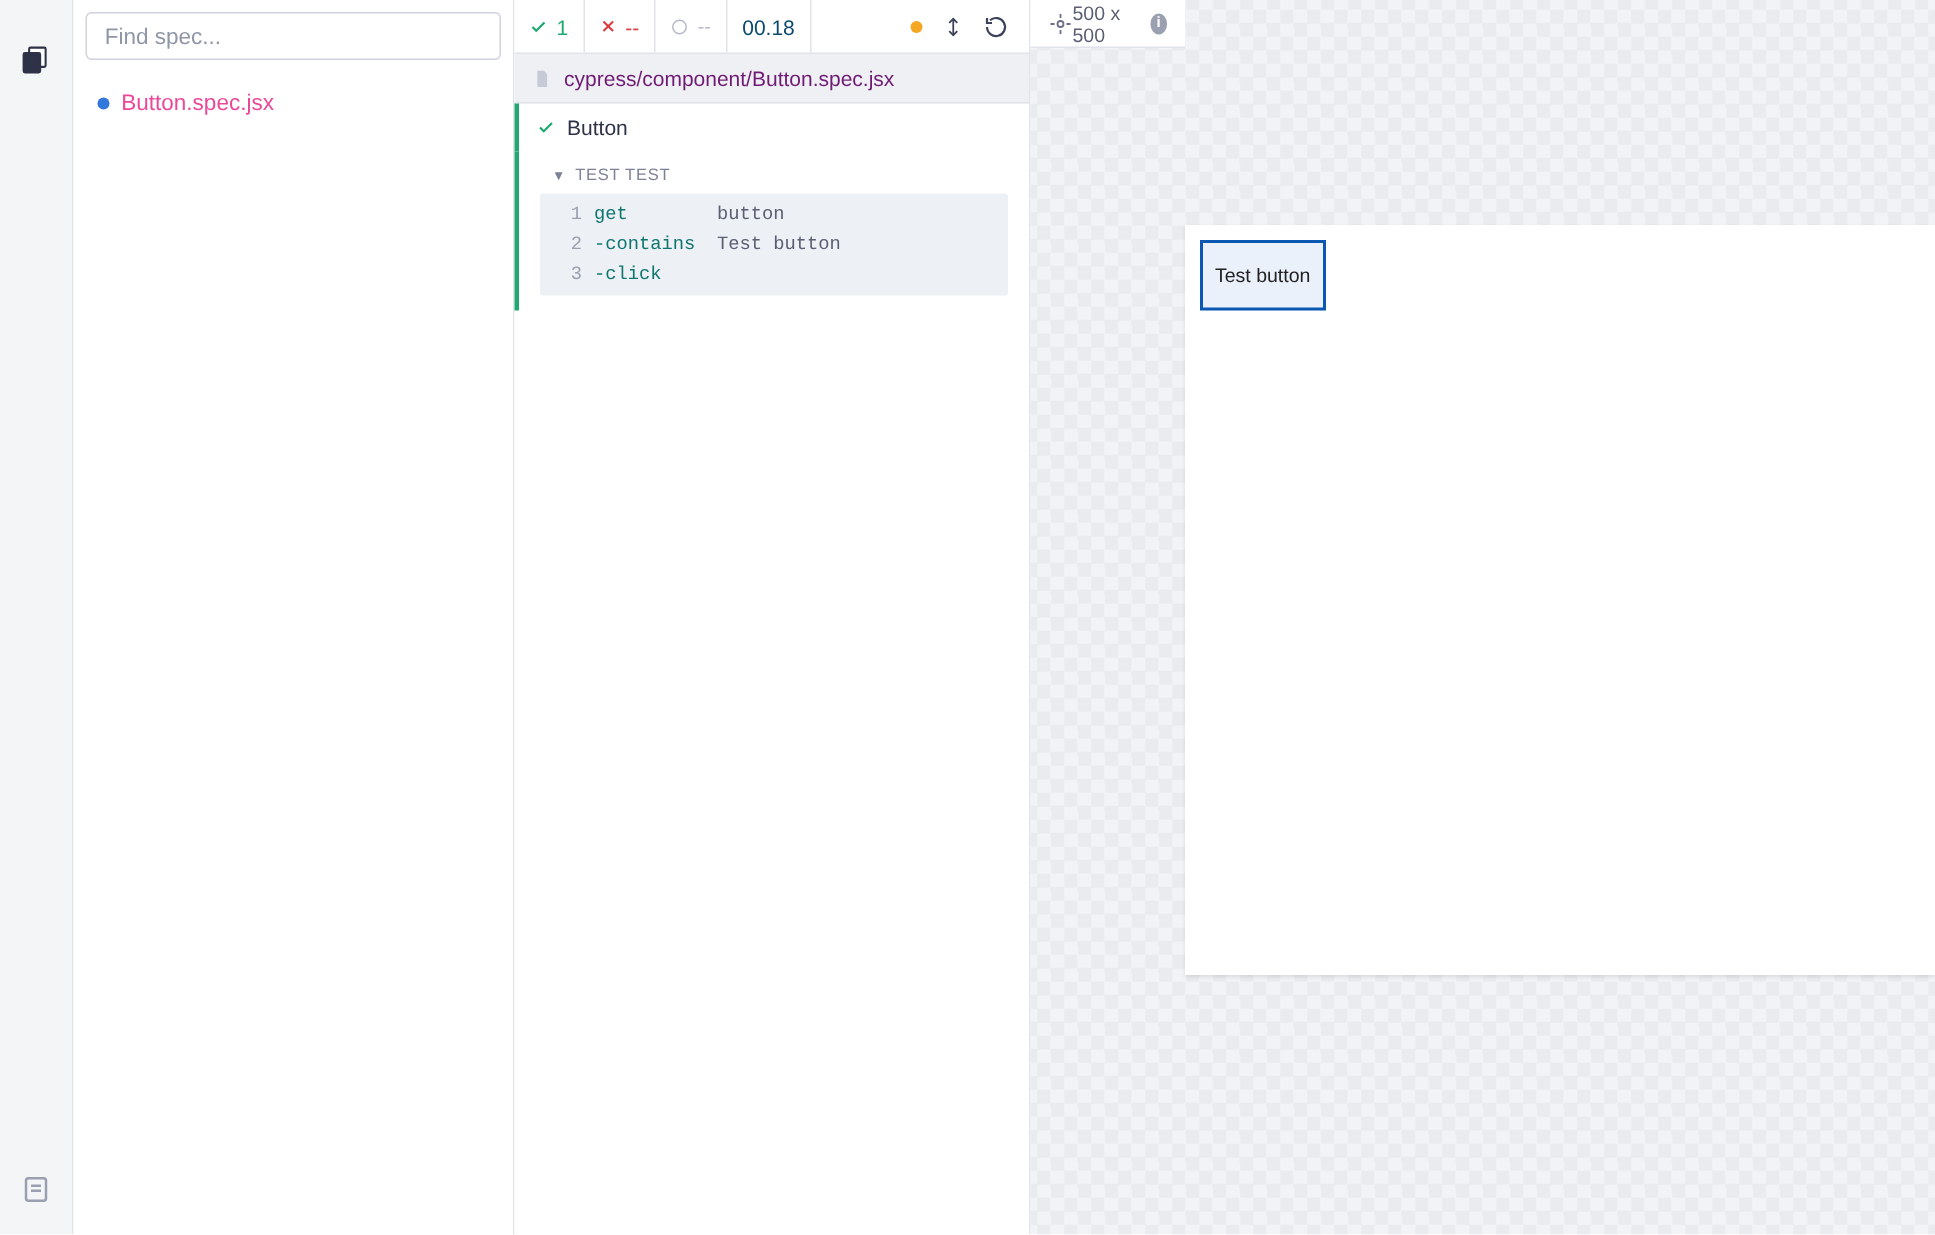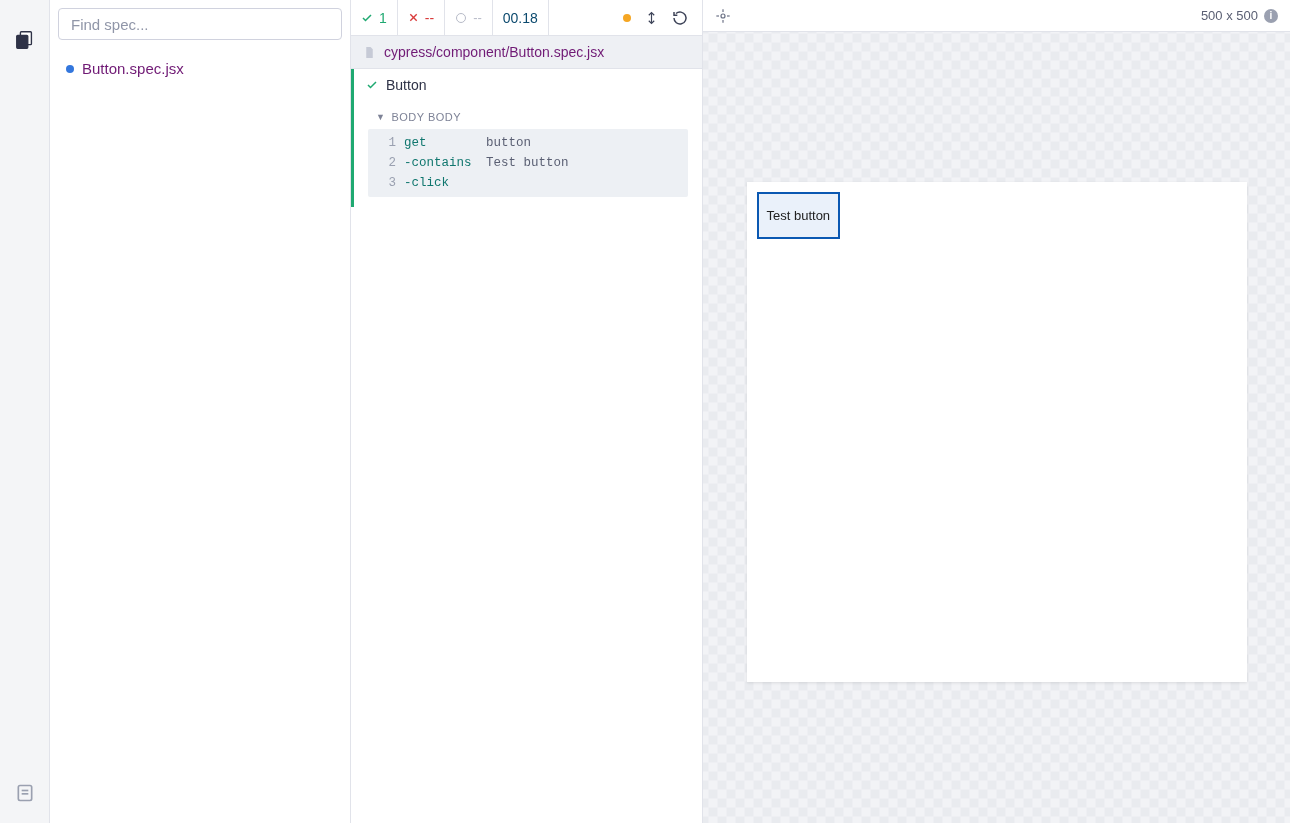--- a/index.html
+++ b/index.html
@@ -12,21 +12,21 @@
   .rail-icon { width: 24px; height: 24px; display: flex; align-items: center; justify-content: center; color: #2e3247; cursor: pointer; }
 
   
   .spec-col { width: 301px; border-right: 1px solid #e1e3ea; background: #fff; display: flex; flex-direction: column; }
   .search-wrap { padding: 8px; }
   .search-input { width: 100%; height: 32px; border: 1px solid #d0d2de; border-radius: 4px; padding: 4px 12px; font-size: 15px; color: #2e3247; outline: none; }
   .search-input::placeholder { color: #9096a8; }
   .spec-list { padding: 6px 8px; }
   .spec-item { display: flex; align-items: center; gap: 8px; padding: 6px 8px; border-radius: 4px; cursor: pointer; }
   .spec-dot { width: 8px; height: 8px; border-radius: 50%; background: #3377dd; flex: 0 0 auto; }
-  .spec-name { font-size: 15px; color: #701a75; }
+  .spec-name { font-size: 15px; color: #ec4899; }
 
   
   .reporter { width: 352px; border-right: 1px solid #e1e3ea; display: flex; flex-direction: column; background: #fff; }
   .rep-header { height: 36px; border-bottom: 1px solid #e1e3ea; display: flex; align-items: stretch; }
   .rep-cell { display: flex; align-items: center; padding: 0 10px; border-right: 1px solid #e1e3ea; font-size: 13px; gap: 6px; }
   .rep-cell.last { margin-left: auto; border-right: none; gap: 14px; padding-right: 14px; }
   .pass-check { color: #1fa971; }
   .pass-count { color: #1fa971; font-size: 14px; }
   .fail-x { color: #d93b3b; }
   .fail-count { color: #d93b3b; font-size: 14px; }
@@ -46,21 +46,21 @@
   .cmd-block { border-left: 3px solid #1fa971; padding: 4px 14px 10px 14px; }
   .cmd-heading { display: flex; align-items: center; gap: 6px; padding: 6px 8px; font-size: 11px; letter-spacing: .5px; color: #7d8296; cursor: pointer; }
   .caret { color: #7d8296; font-size: 9px; }
   .cmd-log { background: #edf0f4; border-radius: 2px; padding: 4px 0; }
   .cmd-row { display: flex; align-items: center; font-family: "SFMono-Regular", Consolas, "Liberation Mono", Menlo, monospace; font-size: 12.5px; color: #5a5f73; padding: 3px 6px; }
   .cmd-num { width: 22px; text-align: right; color: #9aa0b0; margin-right: 8px; }
   .cmd-name { width: 82px; color: #0f766e; }
   .cmd-msg { color: #5a5f73; }
 
   
-  .aut { flex: 1 1 auto; background: repeating-conic-gradient(#f2f3f6 0% 25%, #e9ebef 0% 50%) 50% / 18px 18px; display: flex; flex-direction: column; }
+  .aut { flex: 1 1 auto; background: repeating-conic-gradient(#f2f3f6 0% 25%, #e9ebef 0% 50%) 50% / 18px 18px; display: flex; flex-direction: row; }
   .aut-header { height: 32px; background: #fff; border-bottom: 1px solid #e1e3ea; display: flex; align-items: center; justify-content: space-between; padding: 0 12px; font-size: 13px; color: #5a5f73; }
   .aut-header-left { display: flex; align-items: center; gap: 8px; }
   .aut-header-right { display: flex; align-items: center; gap: 6px; }
   .selector-icon { color: #6b7185; cursor: pointer; }
   .info-icon { width: 14px; height: 14px; border-radius: 50%; background: #9aa0b0; color: #fff; display: inline-flex; align-items: center; justify-content: center; font-size: 10px; font-weight: 600; }
   .aut-canvas-wrap { flex: 1; display: flex; align-items: flex-start; justify-content: center; padding-top: 150px; }
   .aut-canvas { width: 500px; height: 500px; background: #fff; box-shadow: 0 1px 3px rgba(0,0,0,.1); padding: 10px; }
   .test-button { border: 2px solid #0a58b2; background: #eaf1fa; color: #222; font-size: 13px; padding: 14px 8px; cursor: pointer; }
 
   svg { display: block; }
@@ -164,21 +164,21 @@
         <svg width="12" height="12" viewBox="0 0 24 24" fill="none" stroke="currentColor" stroke-width="3">
             <polyline points="4 12 9 17 20 6"></polyline>
           </svg>
       </span>
       <span class="tname">Button</span>
     </div>
 
     <div class="cmd-block">
       <div class="cmd-heading">
         <span class="caret">▼</span>
-        <span>BODY BODY</span>
+        <span>TEST TEST</span>
       </div>
       <div class="cmd-log">
         <div class="cmd-row">
           <span class="cmd-num">1</span>
           <span class="cmd-name">get</span>
           <span class="cmd-msg">button</span>
         </div>
         <div class="cmd-row">
           <span class="cmd-num">2</span>
           <span class="cmd-name">-contains</span>

